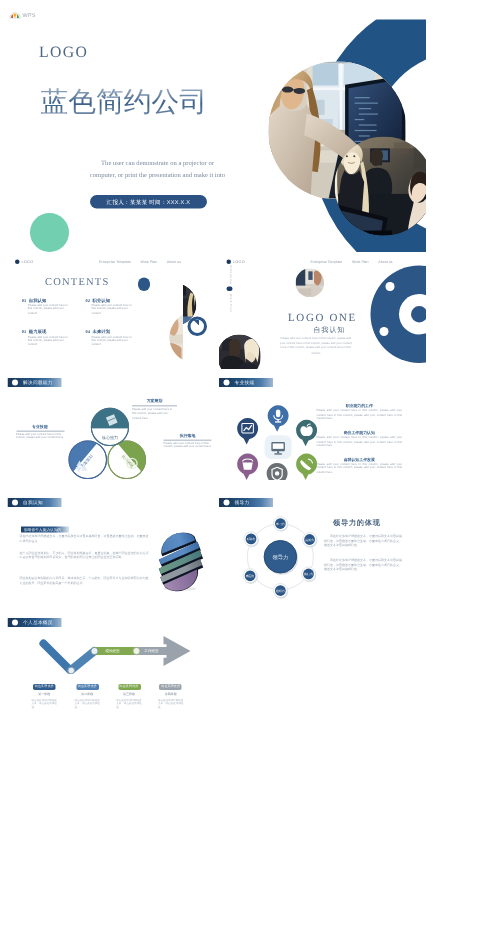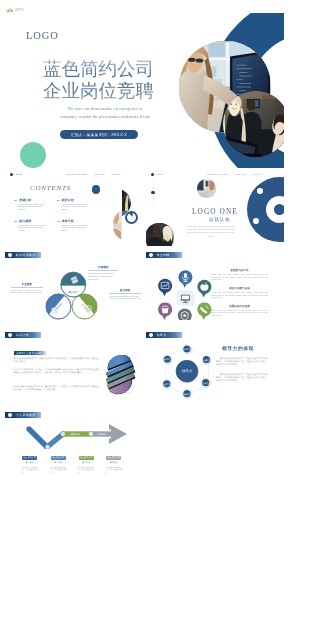--- a/index.html
+++ b/index.html
@@ -7,26 +7,26 @@
 .page{position:relative;width:290px;height:621px;background:#fff;}
 
 
 .wm{position:absolute;left:6px;top:7px;display:flex;align-items:center;gap:1px;}
 .wm-icon{width:8px;height:5.5px;flex:none;display:block;}
 .wm-text{font-size:3.6px;color:#9aa3ad;letter-spacing:.2px;line-height:6px;}
 
 .slide{position:absolute;background:#fff;overflow:hidden;}
 .cover{left:5px;top:13px;width:279px;height:155px;}
 .half{width:138px;height:77px;}
-.L{left:5px;font-style:italic;}
+.L{left:5px;}
 .R{left:146px;}
 
 
 .cover-logo{position:absolute;left:21px;top:17px;font-family:"Liberation Serif",serif;font-size:10.5px;color:#4f6684;letter-spacing:.9px;}
-.cover-title{position:absolute;left:38px;top:45px;font-family:"DejaVu Sans",sans-serif;font-size:18.5px;line-height:21.5px;font-weight:400;letter-spacing:0px;
+.cover-title{position:absolute;left:22px;top:45px;font-family:"DejaVu Sans",sans-serif;font-size:18.5px;line-height:21.5px;font-weight:400;letter-spacing:0px;
   background:linear-gradient(180deg,#9fb1c5 0%,#3b5f88 50%,#8499b0 100%);-webkit-background-clip:text;background-clip:text;color:transparent;}
 .cover-sub{position:absolute;left:26px;top:92px;width:148px;text-align:center;font-family:"Liberation Serif",serif;font-size:4.4px;line-height:7.5px;color:#7d8da1;}
 .cover-badge{position:absolute;left:55px;top:117px;width:78px;height:9px;border-radius:5px;background:#2b5283;color:#fff;font-size:3.7px;display:flex;align-items:center;justify-content:center;letter-spacing:.2px;}
 .cover-mint{position:absolute;left:15px;top:129px;width:26px;height:26px;border-radius:50%;background:#72cfb0;}
 
 .cover-art{position:absolute;left:0;top:0;width:279px;height:155px;overflow:hidden;}
 .ring{position:absolute;left:202.5px;top:-19px;width:204px;height:204px;border-radius:50%;border:40.5px solid #215384;box-sizing:border-box;}
 .photo{position:absolute;border-radius:50%;overflow:hidden;}
 .p1{left:174.4px;top:28.4px;width:91.2px;height:91.2px;}
 .p2{left:217.6px;top:78px;width:66px;height:66px;}
@@ -220,21 +220,20 @@
           </g>
           <path d="M0 68 L54 82 L50 100 L0 100 Z" fill="#0a0e14"></path>
           <path d="M3 74 L49 85 L47 97 L3 95 Z" fill="#233349"></path>
           <rect x="0" y="95" width="58" height="7" fill="#05080c"></rect>
         </svg>
       </div>
     </div>
     <div class="cover-logo">LOGO</div>
     <div class="cover-title">
       <div>蓝色简约公司</div>
-      <div>企业岗位竞聘</div>
     </div>
     <div class="cover-sub">
       <div>The user can demonstrate on a projector or</div>
       <div>computer, or print the presentation and make it into</div>
     </div>
     <div class="cover-badge">汇报人：某某某   时间：XXX.X.X</div>
     <div class="cover-mint"></div>
   </div>
 
   <div class="slide half L" style="top:169px">

